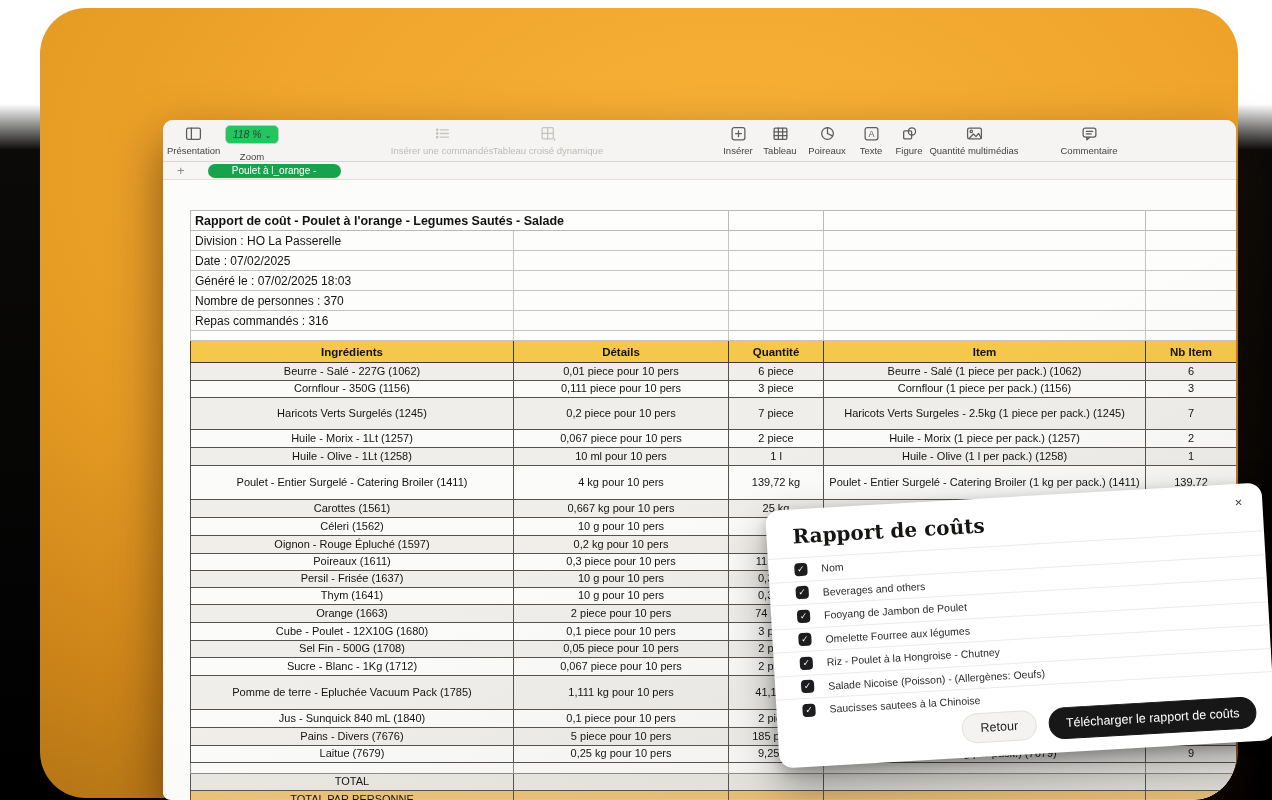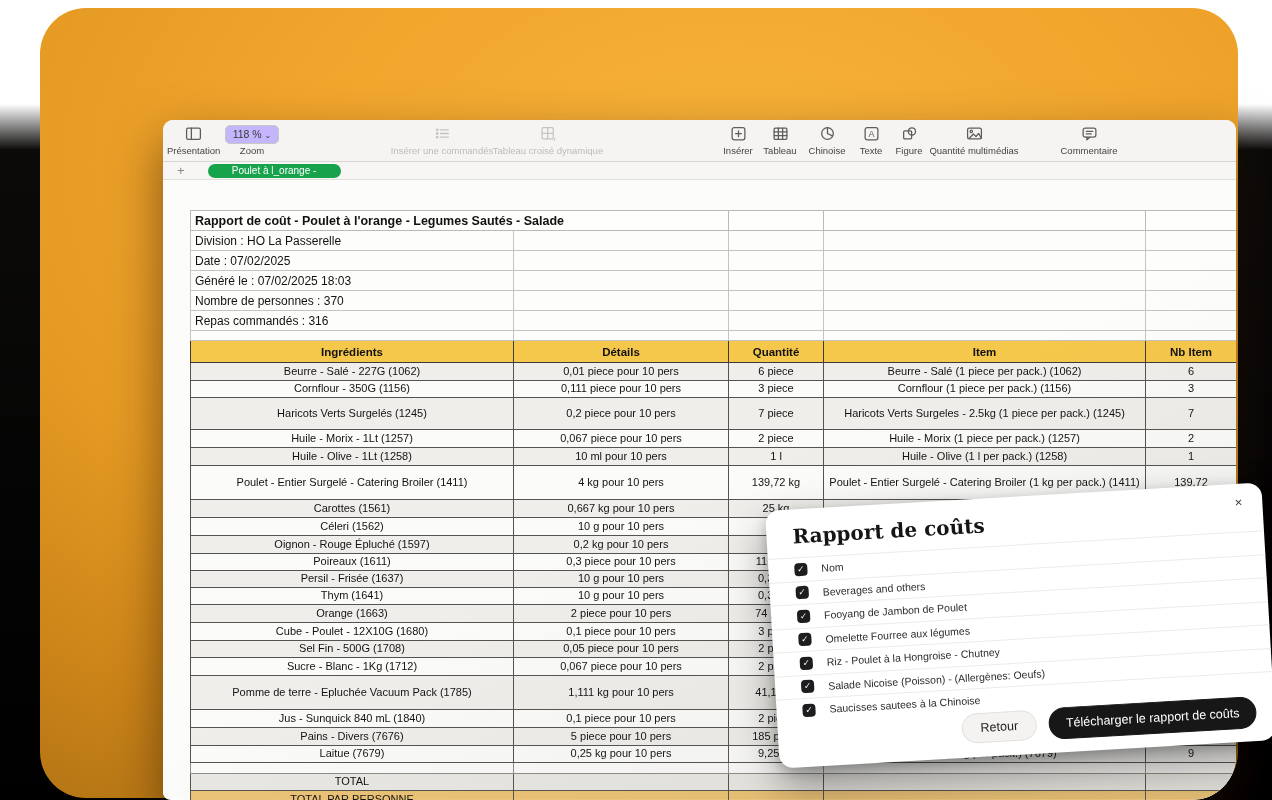--- a/index.html
+++ b/index.html
@@ -24,22 +24,22 @@
   }
   .toolbar {
     position:relative; height:42px; background:#f5f4f2; border-bottom:1px solid #d8d6d2;
   }
   .titem { position:absolute; top:5px; text-align:center; color:#454442; font-size:9.5px; }
   .titem .ic { display:block; height:19px; margin-bottom:1px; }
   .titem svg { stroke:#5e5d5b; fill:none; stroke-width:1.2; stroke-linecap:round; stroke-linejoin:round; }
   .titem.disabled { color:#bdbbb7; }
   .titem.disabled svg { stroke:#c6c4c0; }
   .zoom-pill {
-    display:inline-block; border:1px solid #c9c7c3; background:#c4b5fd; border-radius:5px;
-    font-size:10.5px; color:#3b3a38; padding:2px 7px 3px; margin-bottom:1px;
+    display:inline-block; border:1px solid #c9c7c3; background:#22c55e; border-radius:5px;
+    font-size:10.5px; color:#3b3a38; padding:2px 7px 3px; margin-bottom:7px;font-style:italic;
   }
   .tabbar {
     height:18px; background:#f7f6f4; border-bottom:1px solid #e0ded9;
     display:flex; align-items:center;
   }
   .tab-add { color:#8a8885; font-size:13px; margin-left:14px; line-height:1; }
   .tab-pill {
     margin-left:23px; width:133px; height:14px; border-radius:7px; background:#17a34c;
     color:#fff; font-size:10px; display:flex; align-items:center; justify-content:center;
   }
@@ -178,21 +178,21 @@
       <span>Tableau</span>
     </div>
     <div class="titem" style="left:636px;width:56px;">
       <span class="ic">
         <svg width="17" height="17" viewBox="0 0 16 16">
             <circle cx="8" cy="8" r="5.5"></circle>
             <line x1="8" y1="8" x2="8" y2="2.5"></line>
             <line x1="8" y1="8" x2="12.6" y2="10.2"></line>
           </svg>
       </span>
-      <span>Chinoise</span>
+      <span>Poireaux</span>
     </div>
     <div class="titem" style="left:688px;width:40px;">
       <span class="ic">
         <svg width="17" height="17" viewBox="0 0 16 16">
             <rect x="2" y="2.5" width="12" height="11.5" rx="2"></rect>
             <text x="8" y="11.2" font-size="8.5" text-anchor="middle" fill="#5e5d5b" stroke="none" font-family="Liberation Sans,sans-serif">A</text>
           </svg>
       </span>
       <span>Texte</span>
     </div>

